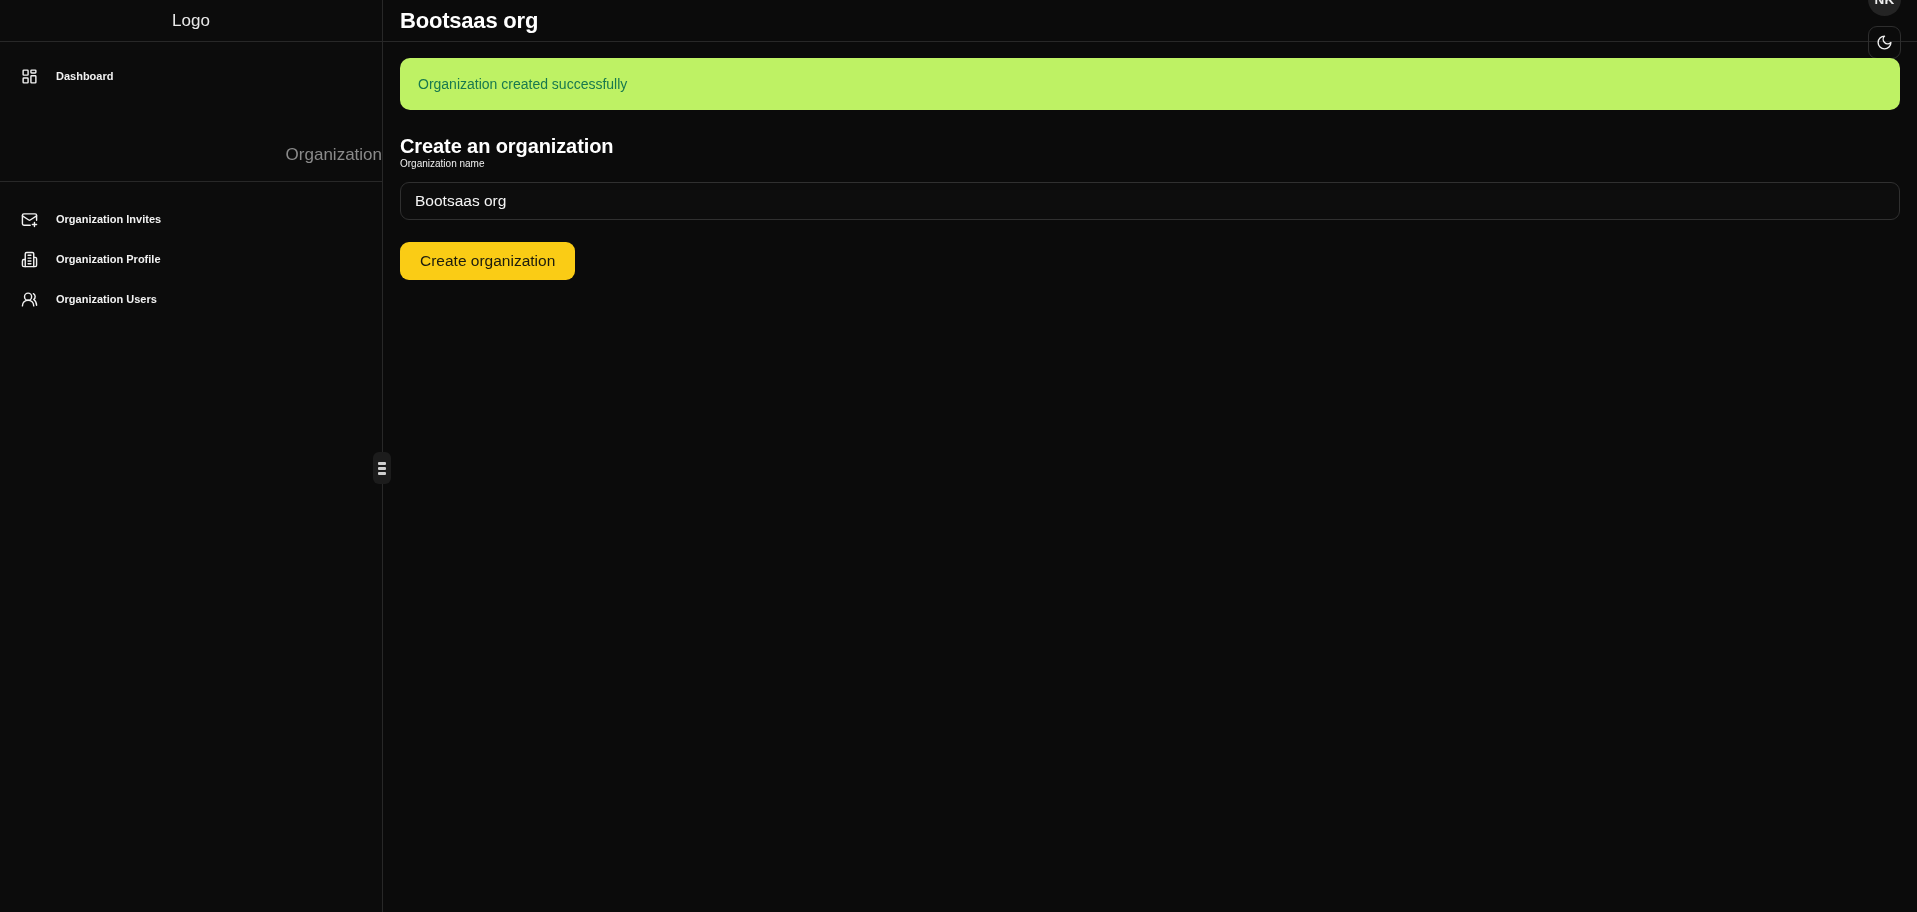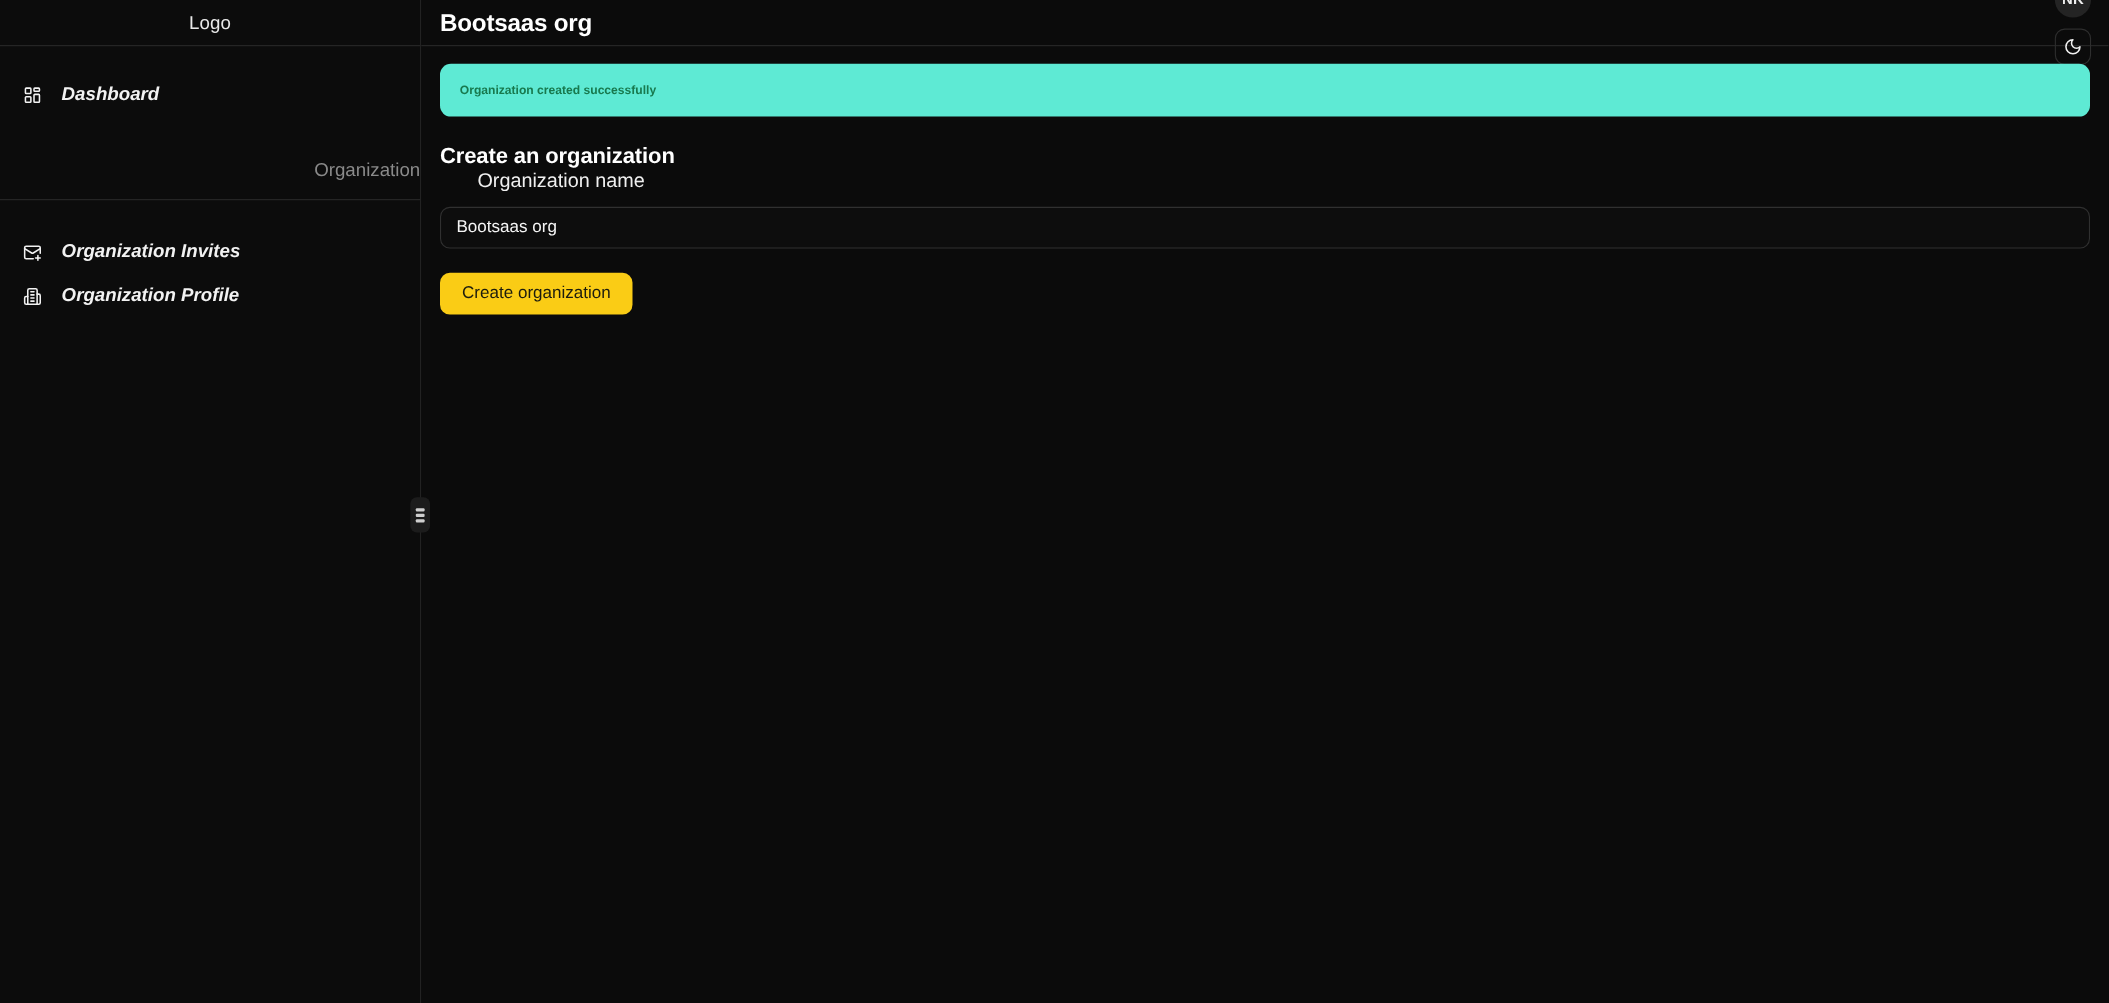--- a/index.html
+++ b/index.html
@@ -42,30 +42,29 @@
     font-size: 17px;
     letter-spacing: .1px;
   }
 
   .sidebar-nav {
     padding: 14px 0 0 0;
   }
 
   .nav-item {
     display: flex;
-    align-items: flex-end;
+    align-items: center;
     gap: 17px;
     height: 40px;
     padding: 0 0 0 19px;
     color: #f2f2f2;
-    font-size: 17px;
+    font-size: 11px;
     font-weight: 700;
     cursor: pointer;
     user-select: none;
-    font-style: italic;
   }
 
   .nav-icon {
     width: 20px;
     height: 20px;
     display: flex;
     align-items: center;
     justify-content: center;
     flex: 0 0 20px;
     color: #f2f2f2;
@@ -173,43 +172,42 @@
   .theme-toggle svg { display: block; }
 
   
   .content {
     flex: 1 1 auto;
     padding: 16px 17px 0 17px;
     overflow: hidden;
   }
 
   .alert-success {
-    background: #5eead4;
+    background: #bef264;
     color: #18794e;
     border-radius: 10px;
     padding: 18px 18px;
-    font-size: 11px;
-    font-weight: 700;
+    font-size: 14px;
+    font-weight: 400;
     margin-bottom: 25px;
   }
 
   .form-heading {
     color: #ffffff;
     font-size: 20px;
     font-weight: 700;
     letter-spacing: -.1px;
   }
 
   .field-label {
     display: block;
     color: #f0f0f0;
-    font-size: 18px;
+    font-size: 10px;
     font-weight: 400;
     margin-bottom: 13px;
-    margin-left: 34px;
   }
 
   .text-input {
     display: block;
     width: 100%;
     height: 38px;
     background: #0d0d0d;
     border: 1px solid #303030;
     border-radius: 9px;
     color: #f5f5f5;
@@ -279,20 +277,30 @@
             <svg width="17" height="17" viewBox="0 0 24 24" fill="none" stroke="currentColor" stroke-width="2" stroke-linecap="round" stroke-linejoin="round">
               <path d="M6 22V4a2 2 0 0 1 2-2h8a2 2 0 0 1 2 2v18Z"></path>
               <path d="M6 12H4a2 2 0 0 0-2 2v6a2 2 0 0 0 2 2h2"></path>
               <path d="M18 9h2a2 2 0 0 1 2 2v9a2 2 0 0 1-2 2h-2"></path>
               <path d="M10 6h4M10 10h4M10 14h4M10 18h4"></path>
             </svg>
           </span>
           <span>Organization Profile</span>
         </div>
 
+        <div class="nav-item">
+          <span class="nav-icon">
+            <svg width="17" height="17" viewBox="0 0 24 24" fill="none" stroke="currentColor" stroke-width="2" stroke-linecap="round" stroke-linejoin="round">
+              <path d="M18 21a8 8 0 0 0-16 0"></path>
+              <circle cx="10" cy="8" r="5"></circle>
+              <path d="M22 20c0-3.37-2-6.5-4-8a5 5 0 0 0-.45-8.3"></path>
+            </svg>
+          </span>
+          <span>Organization Users</span>
+        </div>
 
       </div>
     </nav>
 
     <div class="resize-handle">
       <i></i>
       <i></i>
       <i></i>
     </div>
   </aside>

